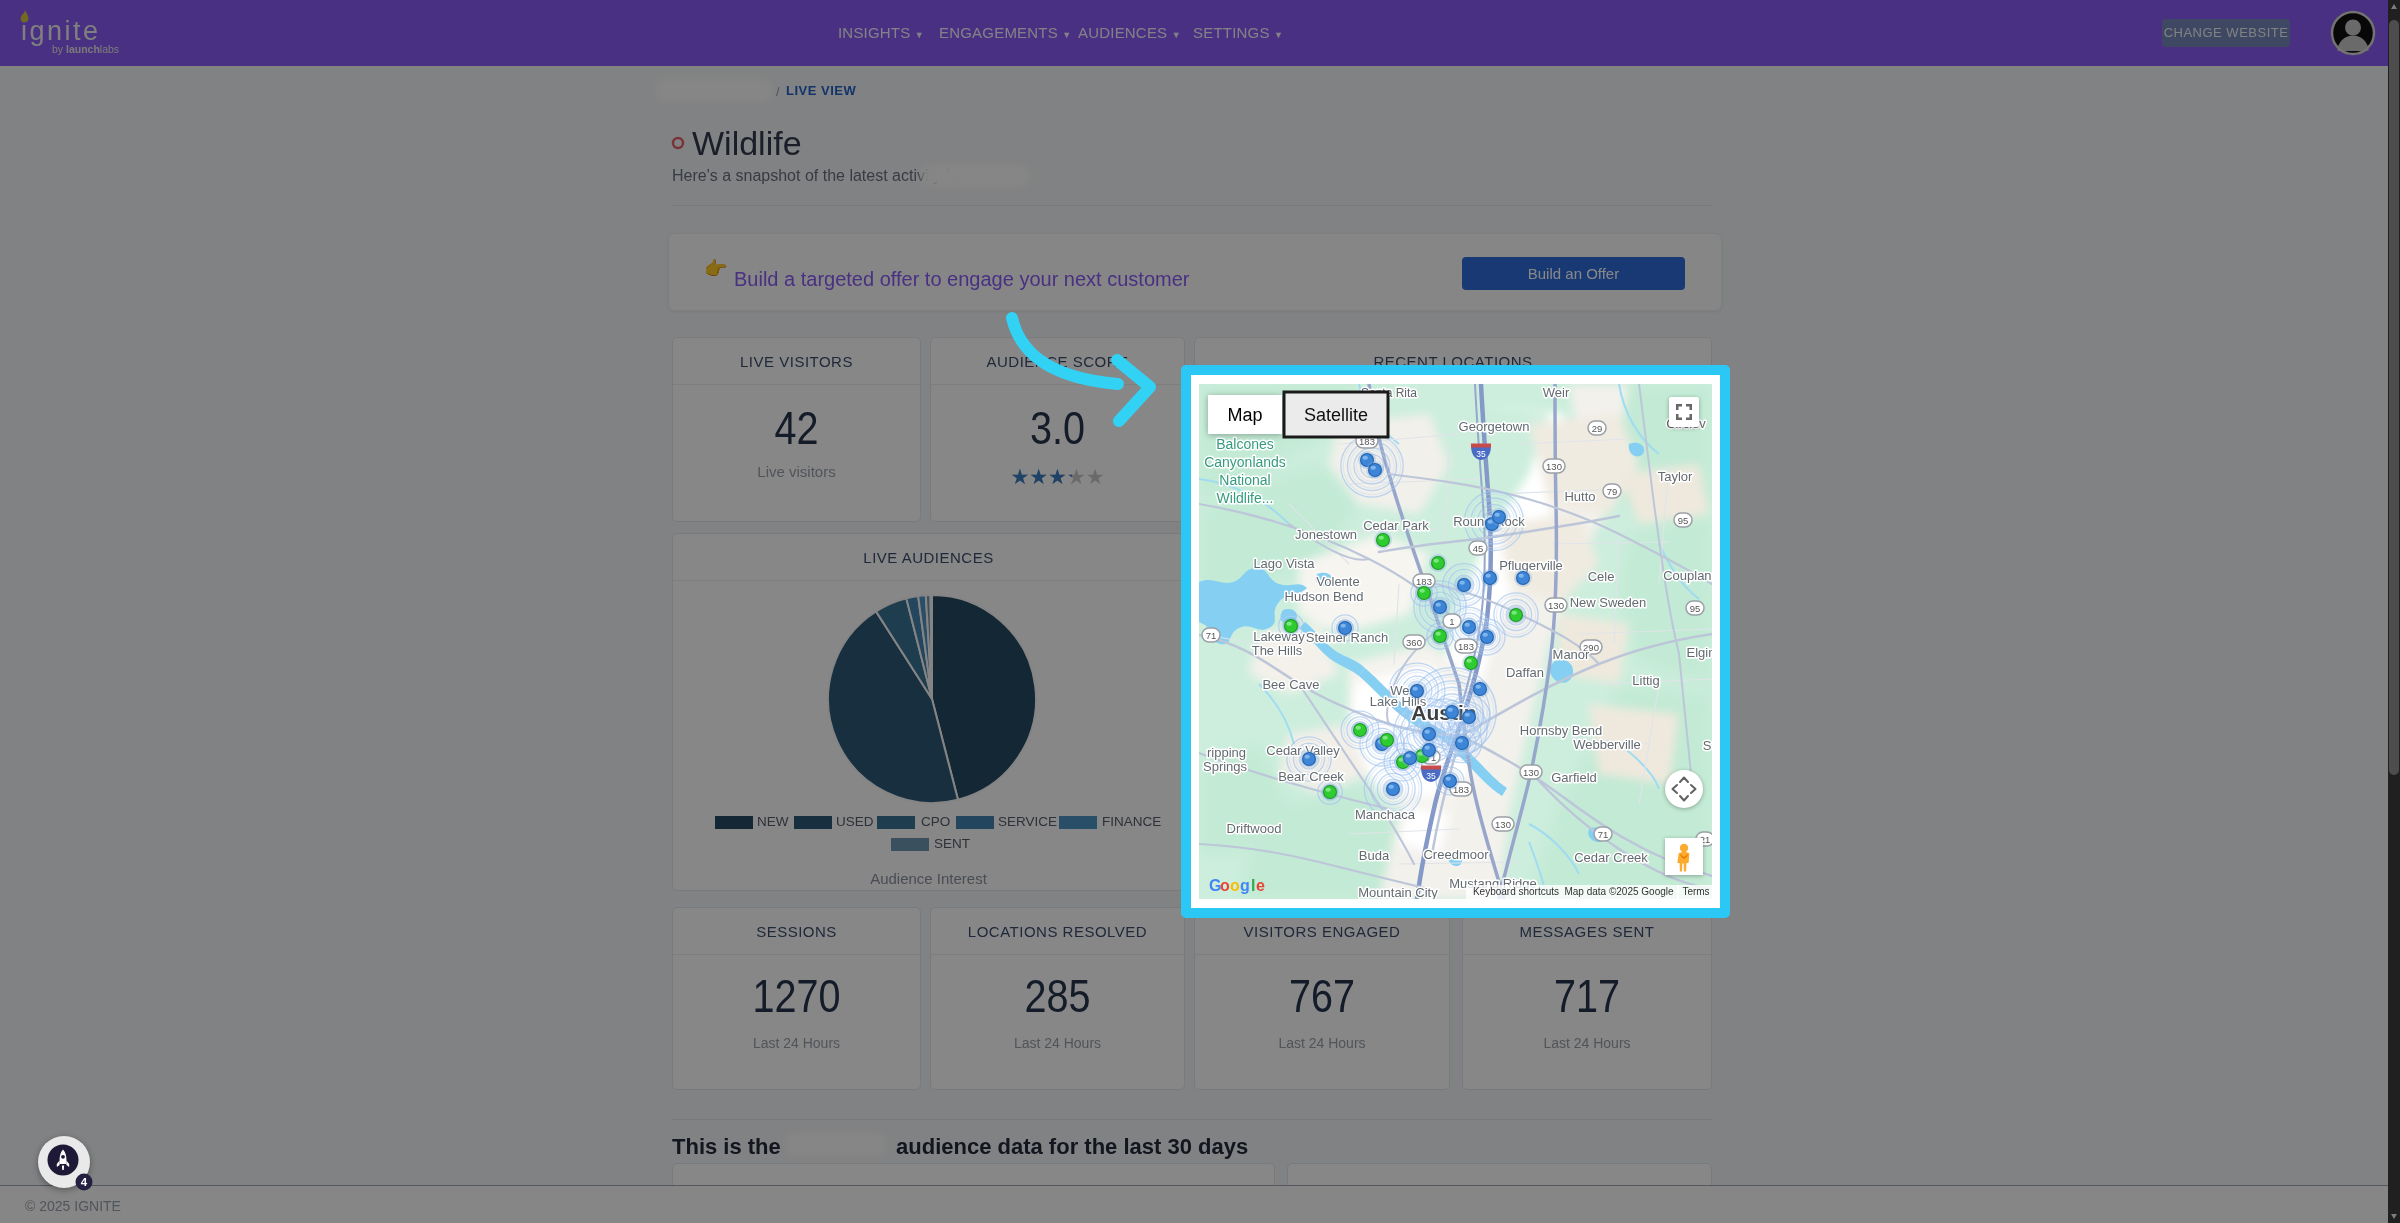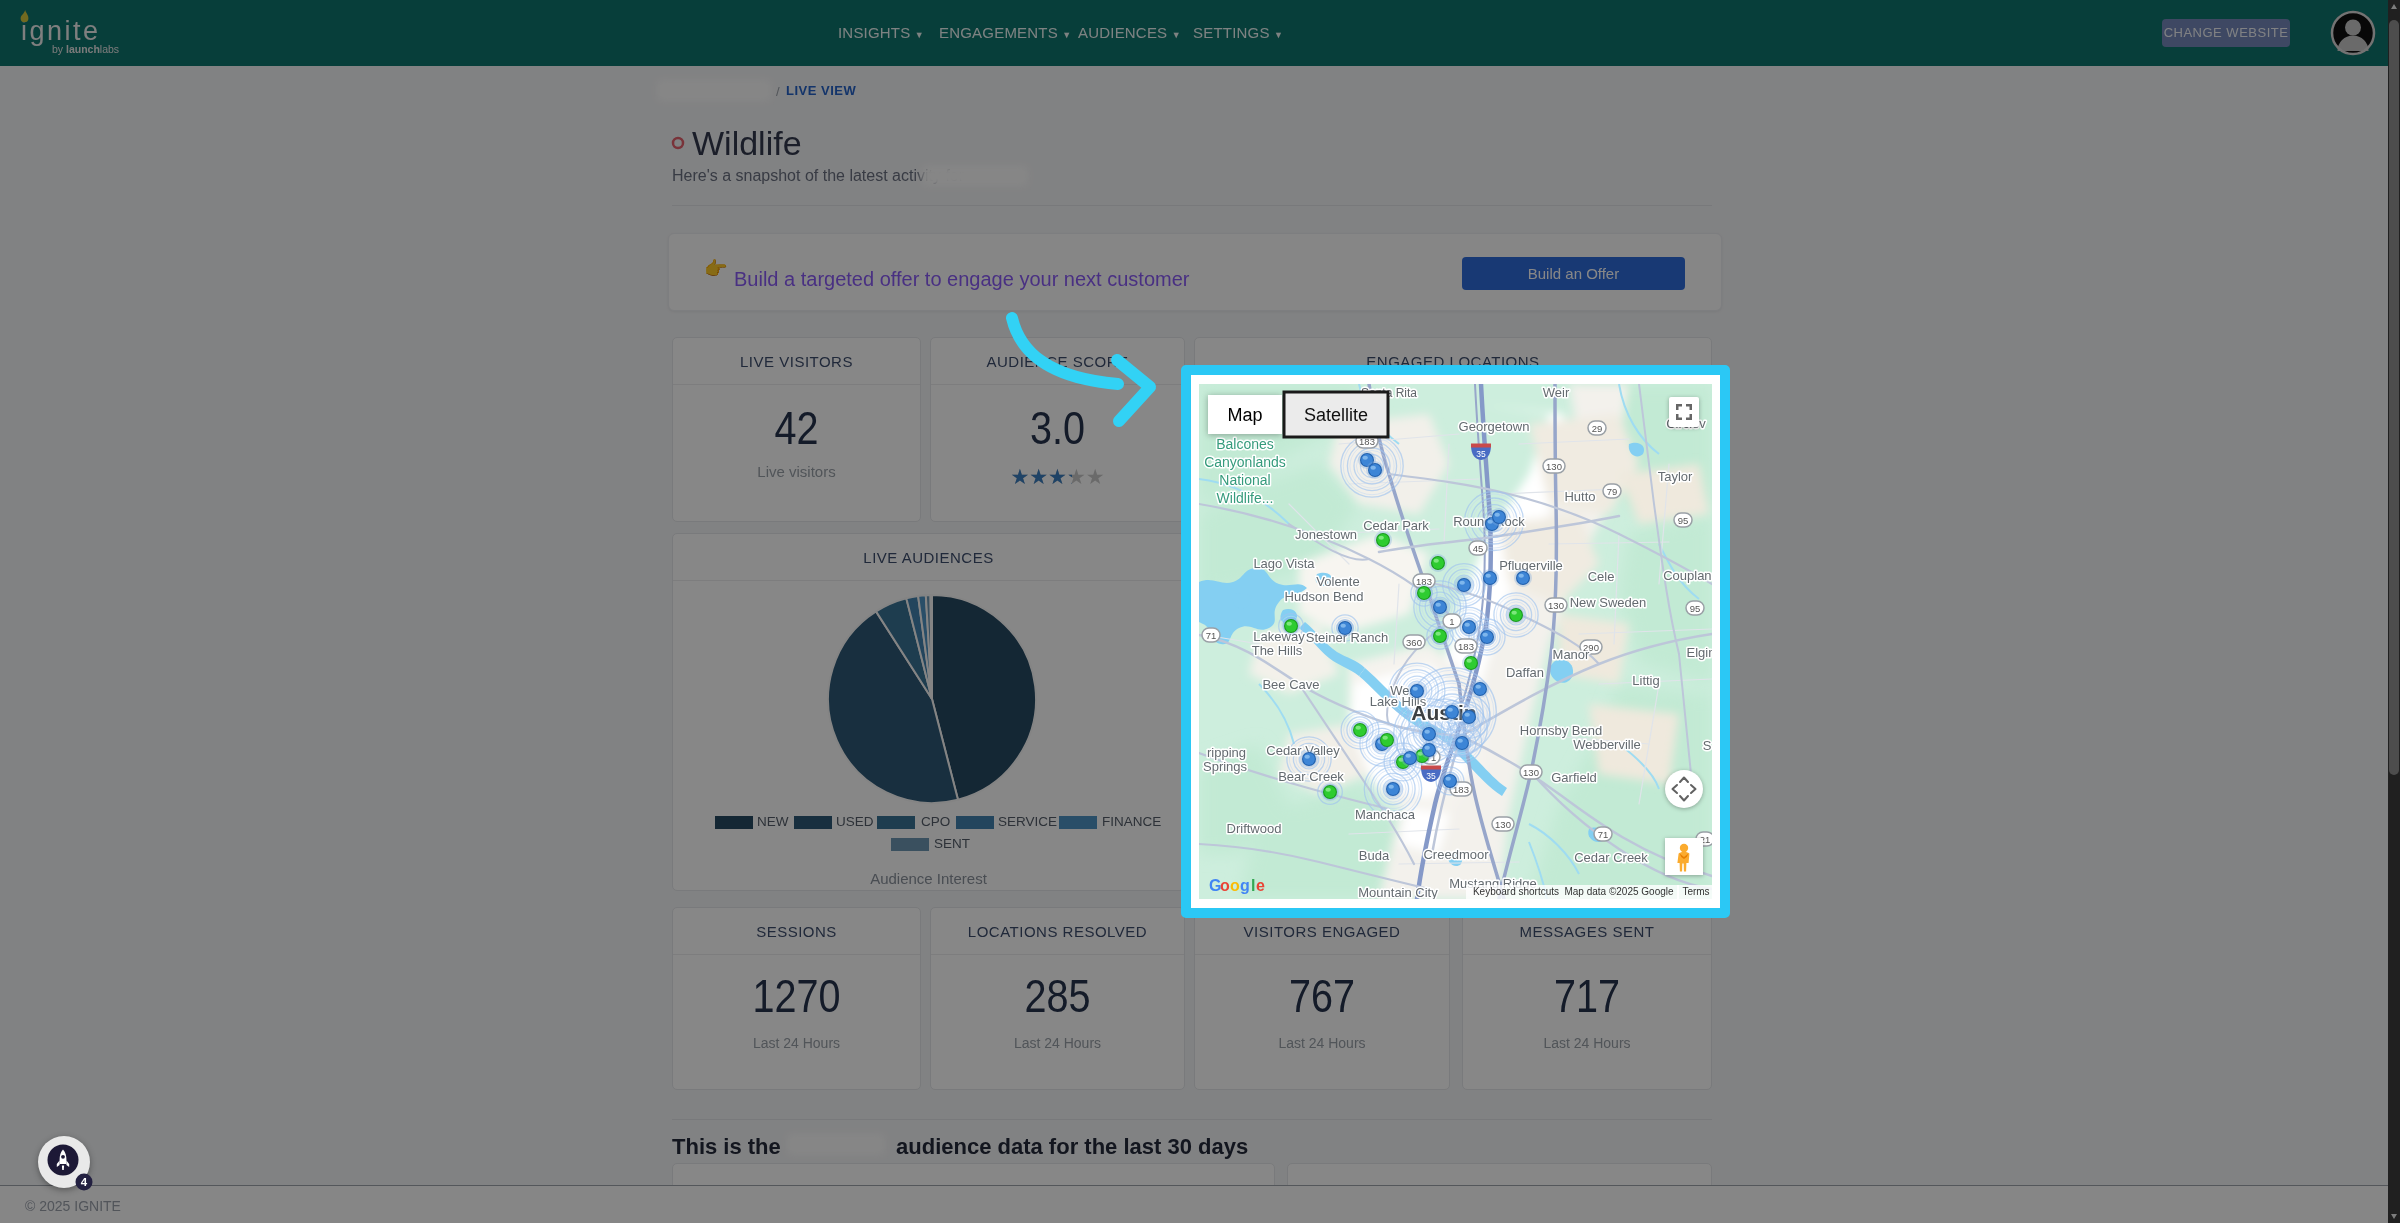--- a/index.html
+++ b/index.html
@@ -9,21 +9,21 @@
 .card { position:absolute; background:#fff; border:1px solid #e4e7ea; border-radius:5px; }
 .card .ct { text-align:center; font-size:15px; letter-spacing:0.5px; color:#3e4e6e; padding-top:15px; height:47px; border-bottom:1px solid #ececee; }
 .bignum { text-align:center; font-size:46px; font-weight:500; color:#27344e; transform:scaleX(0.86); }
 .sub { text-align:center; font-size:15px; color:#99a0a8; }
 .blur { position:absolute; background:#fefefe; filter:blur(3px); border-radius:3px; box-shadow:0 0 6px 2px rgba(255,255,255,0.55); }
 </style>
 </head>
 <body>
 <div id="page">
 
-  <div class="abs" style="left:0;top:0;width:2400px;height:66px;background:#0f766e;">
+  <div class="abs" style="left:0;top:0;width:2400px;height:66px;background:#8b5cf6;">
     <div class="abs" style="left:21px;top:16px;color:#f0f0f0;font-size:27px;font-weight:300;letter-spacing:2.5px;">ignite</div>
     <svg class="abs" style="left:20px;top:10px;" width="9" height="14" viewBox="0 0 9 14">
         <path d="M5.2 0 C5.6 2.8 8.4 4.4 8.4 8.2 A3.9 3.9 0 0 1 0.6 8.2 C0.6 6 2.4 5.2 3.4 3.6 C4.2 2.4 4.9 1.4 5.2 0 Z" fill="#d8c93e"></path>
       </svg>
     <div class="abs" style="left:52px;top:43px;color:#e6e6e6;font-size:10.5px;">by <b>launch</b>labs</div>
     <div class="abs nav" style="left:838px;top:24px;color:rgba(255,255,255,0.93);font-size:15px;letter-spacing:0.2px;">INSIGHTS <span style="font-size:9px;">▼</span></div>
     <div class="abs nav" style="left:939px;top:24px;color:rgba(255,255,255,0.93);font-size:15px;letter-spacing:0.2px;">ENGAGEMENTS <span style="font-size:9px;">▼</span></div>
     <div class="abs nav" style="left:1078px;top:24px;color:rgba(255,255,255,0.93);font-size:15px;letter-spacing:0.2px;">AUDIENCES <span style="font-size:9px;">▼</span></div>
     <div class="abs nav" style="left:1193px;top:24px;color:rgba(255,255,255,0.93);font-size:15px;letter-spacing:0.2px;">SETTINGS <span style="font-size:9px;">▼</span></div>
     <div class="abs" style="left:2162px;top:19px;width:128px;height:28px;background:#7589bb;border-radius:4px;color:#f2f4f8;font-size:13px;letter-spacing:0.5px;text-align:center;line-height:28px;">CHANGE WEBSITE</div>
@@ -58,21 +58,21 @@
     <div class="ct">LIVE VISITORS</div>
     <div class="bignum" style="margin-top:16px;">42</div>
     <div class="sub" style="margin-top:8px;">Live visitors</div>
   </div>
   <div class="card" style="left:930px;top:337px;width:255px;height:185px;">
     <div class="ct">AUDIENCE SCORE</div>
     <div class="bignum" style="margin-top:16px;">3.0</div>
     <div class="abs" style="left:0;top:128px;width:253px;text-align:center;"><span style="position:relative;display:inline-block;font-size:21px;line-height:21px;color:#c9c9c9;">★★★★★<span style="position:absolute;left:0;top:0;width:65%;overflow:hidden;color:#3c7fc0;">★★★★★</span></span></div>
   </div>
   <div class="card" style="left:1194px;top:337px;width:518px;height:580px;">
-    <div class="ct">ENGAGED LOCATIONS</div>
+    <div class="ct">RECENT LOCATIONS</div>
   </div>
 
   <div class="card" style="left:672px;top:533px;width:513px;height:358px;">
     <div class="ct">LIVE AUDIENCES</div>
     <svg class="abs" style="left:154px;top:60px;" width="210" height="210" viewBox="0 0 210 210" id="pie">
         <path d="M105,105 L105.0,1.0 A104,104 0 0 1 131.0,205.7 Z" fill="#264a63" stroke="#fafafa" stroke-width="2"></path>
         <path d="M105,105 L131.0,205.7 A104,104 0 0 1 49.0,17.4 Z" fill="#2e5a78" stroke="#fafafa" stroke-width="2"></path>
         <path d="M105,105 L49.0,17.4 A104,104 0 0 1 79.3,4.2 Z" fill="#3a7396" stroke="#fafafa" stroke-width="2"></path>
         <path d="M105,105 L79.3,4.2 A104,104 0 0 1 91.1,1.9 Z" fill="#4383b0" stroke="#fafafa" stroke-width="2"></path>
         <path d="M105,105 L91.1,1.9 A104,104 0 0 1 98.8,1.2 Z" fill="#4f94c4" stroke="#fafafa" stroke-width="2"></path>

